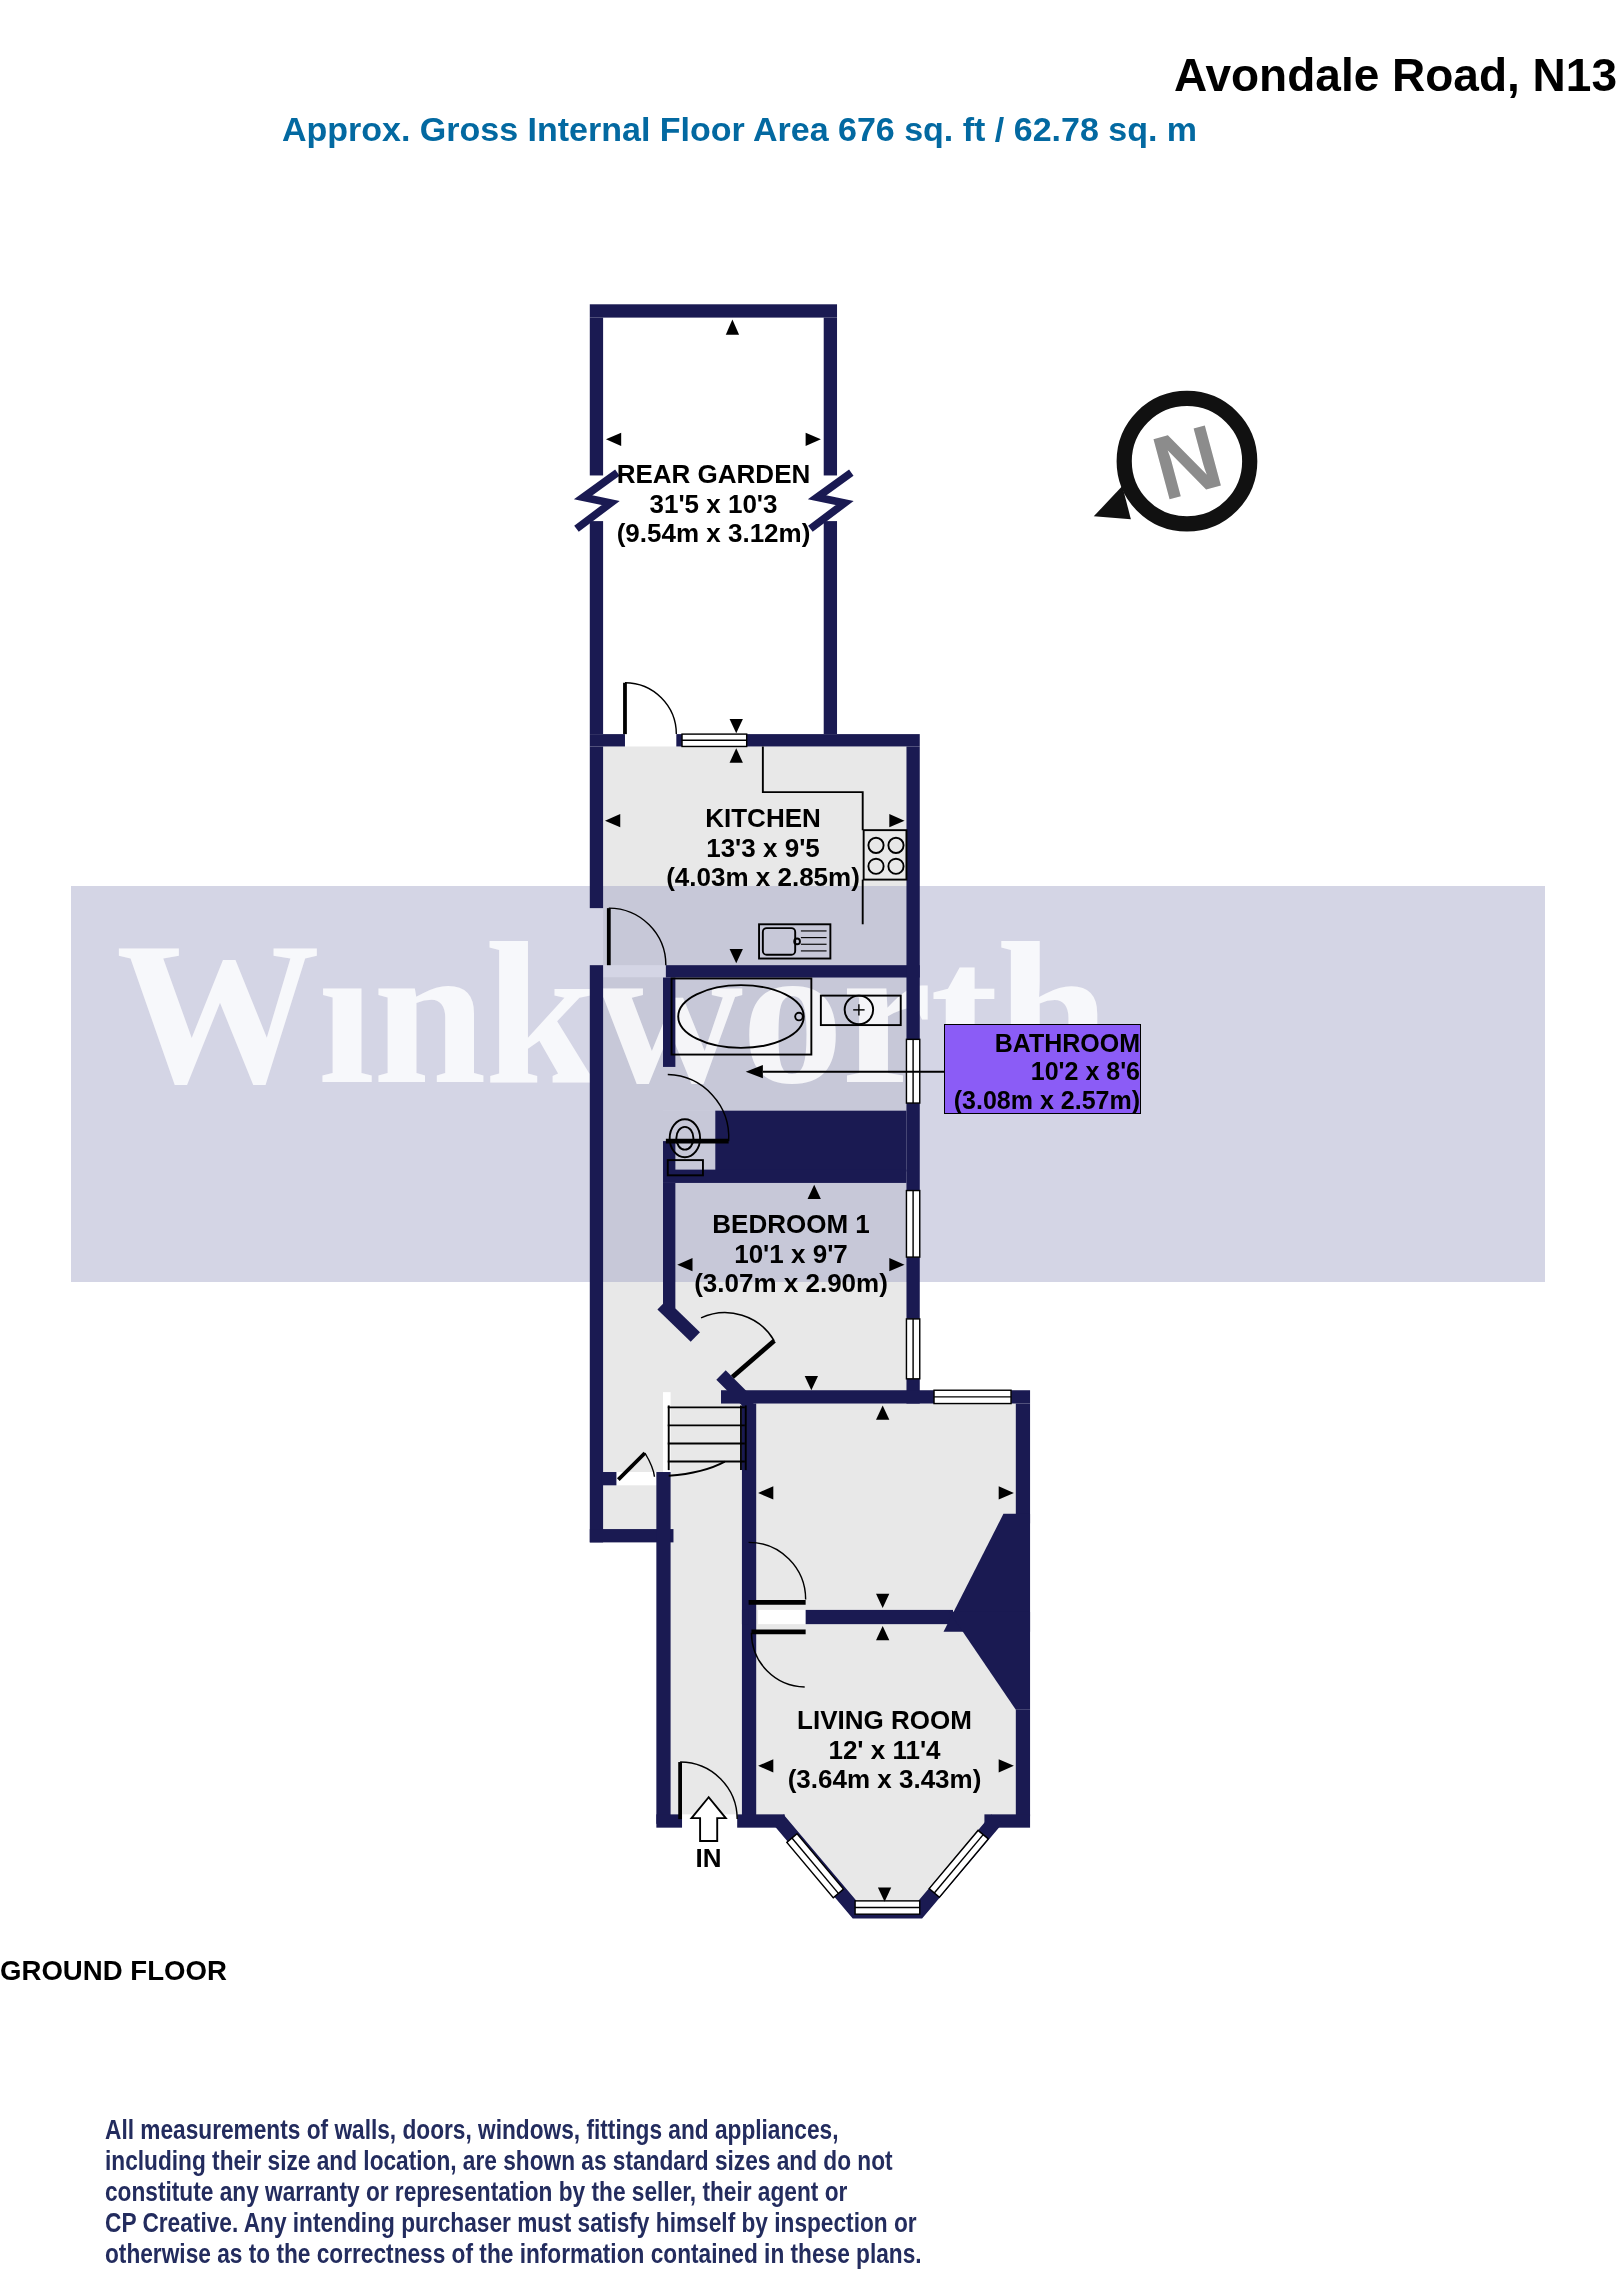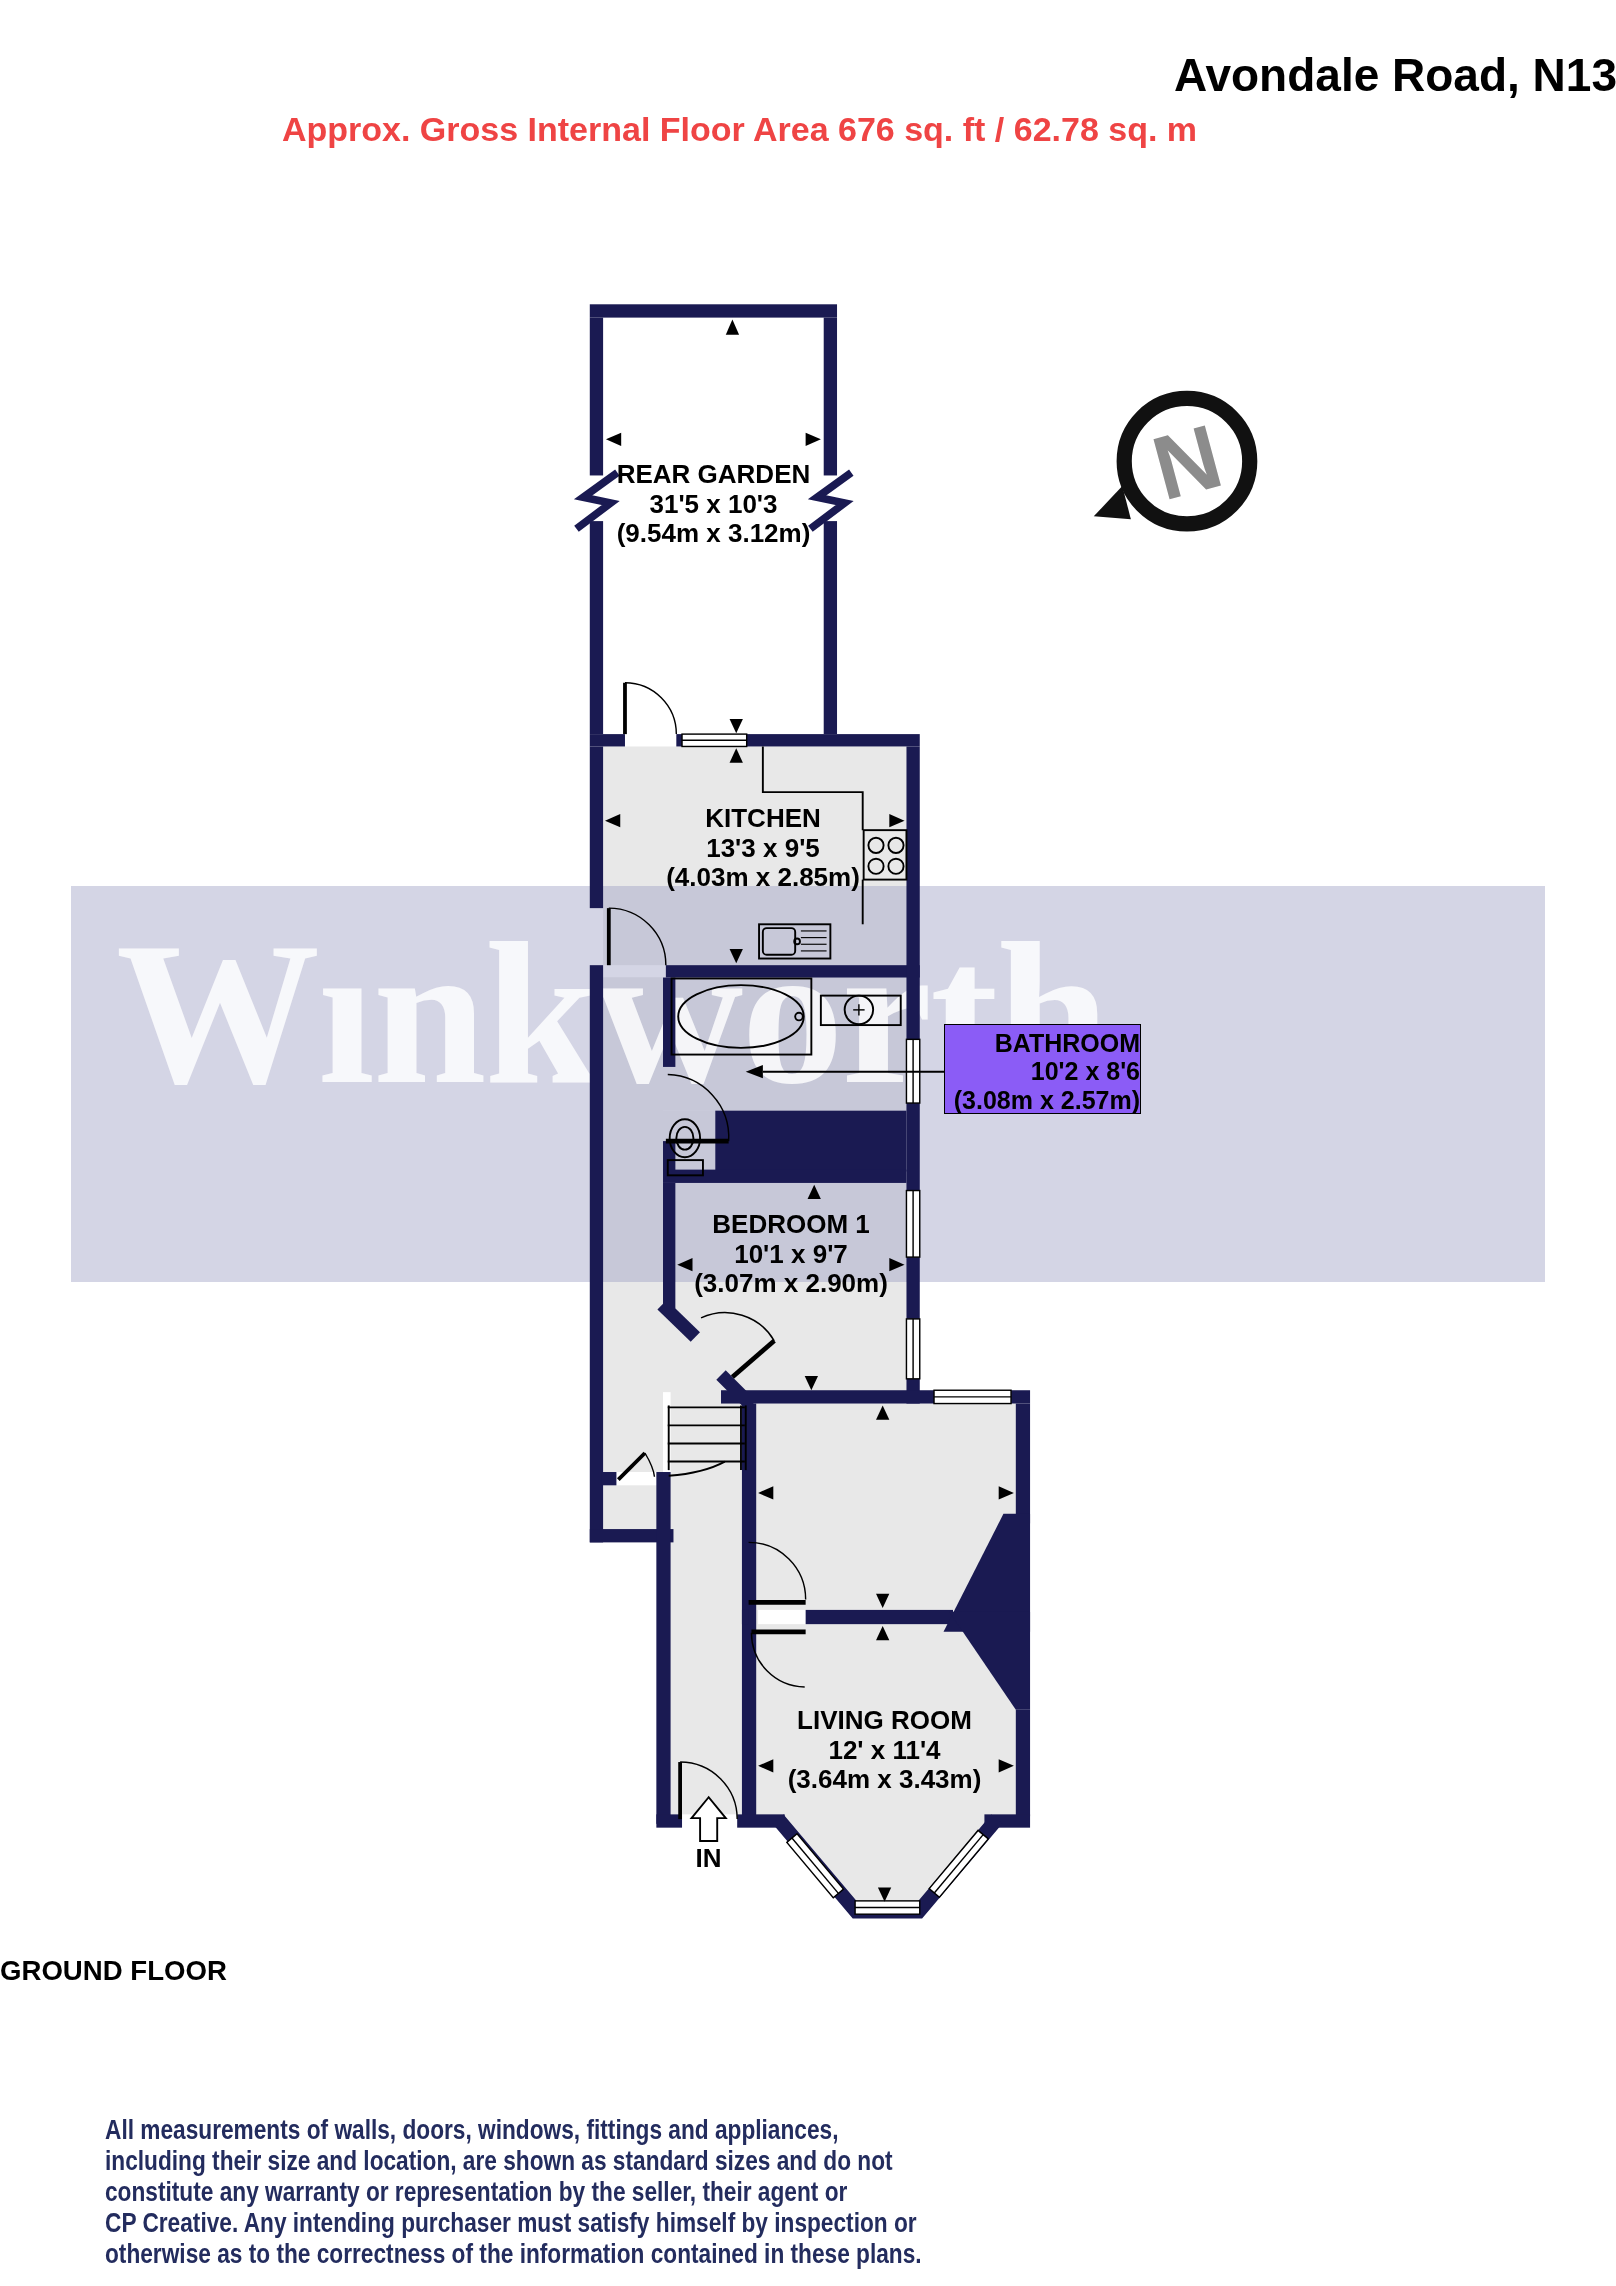--- a/index.html
+++ b/index.html
@@ -1,20 +1,20 @@
 <!DOCTYPE html>
 <html style="font-size:15px"><head>
 <meta charset="utf-8">
 <style>
   html,body{margin:0;padding:0;background:#fff;}
   #page{position:relative;width:1617px;height:2286px;background:#fff;overflow:hidden;
         font-family:"Liberation Sans",sans-serif;}
   .abs{position:absolute;}
   #title{left:0;top:48px;width:1617px;text-align:right;font-size:46px;font-weight:bold;color:#000;}
-  #subtitle{left:0;top:110px;width:1479px;text-align:center;font-size:34px;font-weight:bold;color:#ef4444;}
+  #subtitle{left:0;top:110px;width:1479px;text-align:center;font-size:34px;font-weight:bold;color:#0369a1;}
   #floors-svg{left:0;top:0;z-index:1;}
   #wm-band{left:71px;top:886px;width:1474px;height:396px;background:rgba(152,156,192,0.42);z-index:2;}
   #wm-text{position:absolute;left:45px;top:25px;font-family:"Liberation Serif",serif;
            font-size:204px;font-weight:bold;color:rgba(255,255,255,0.82);letter-spacing:-1.9px;
            white-space:nowrap;line-height:1.0;}
   #plan-svg{left:0;top:0;z-index:4;}
   .rlabel{position:absolute;z-index:5;text-align:center;font-weight:bold;font-size:26px;
           line-height:29.5px;color:#000;}
   #label-rear-garden{left:609px;top:460px;width:209px;}
   #label-kitchen{left:649px;top:804px;width:228px;}

